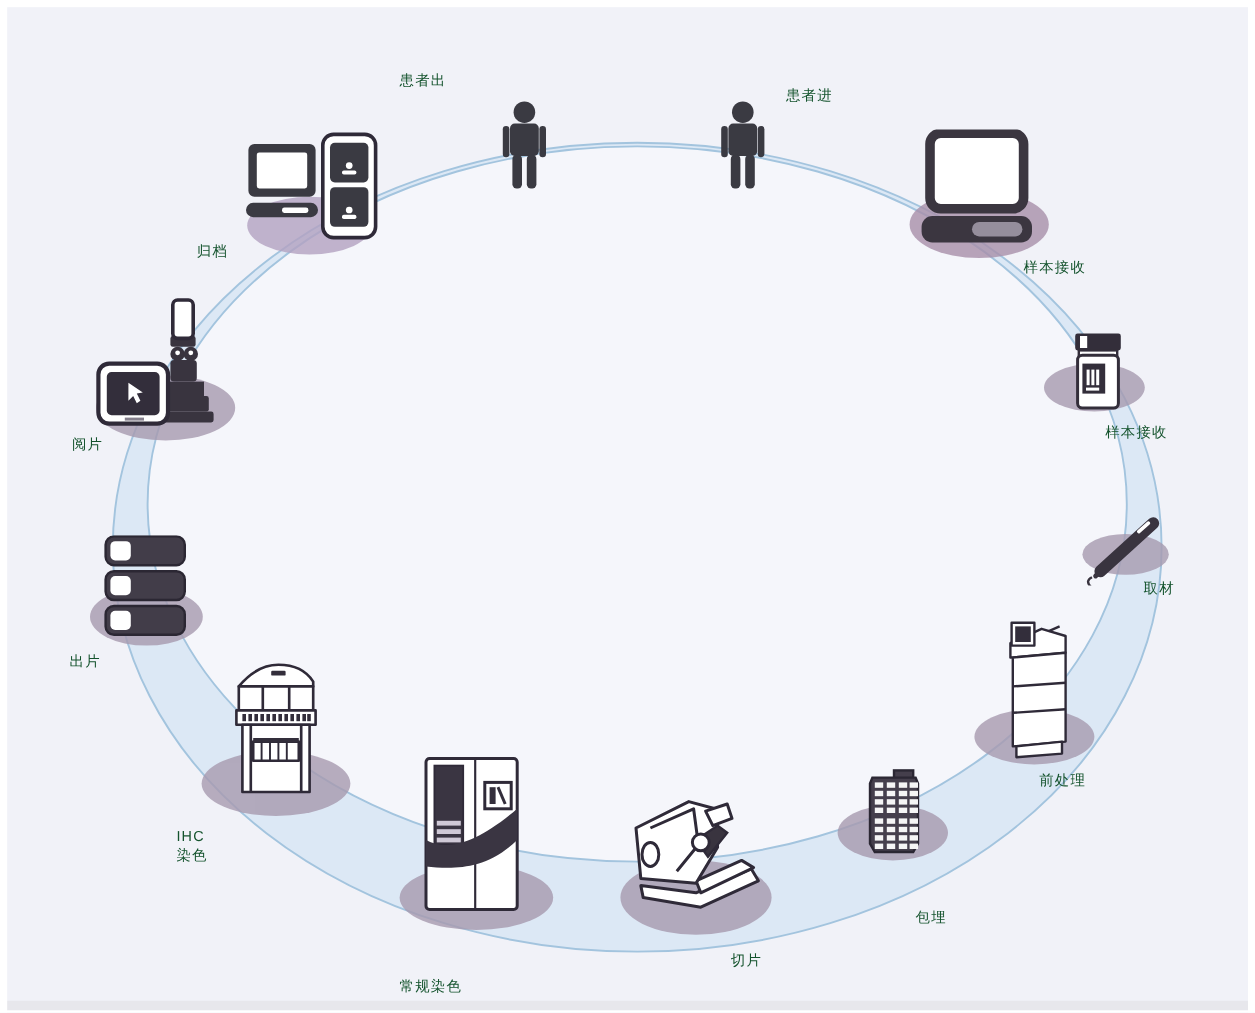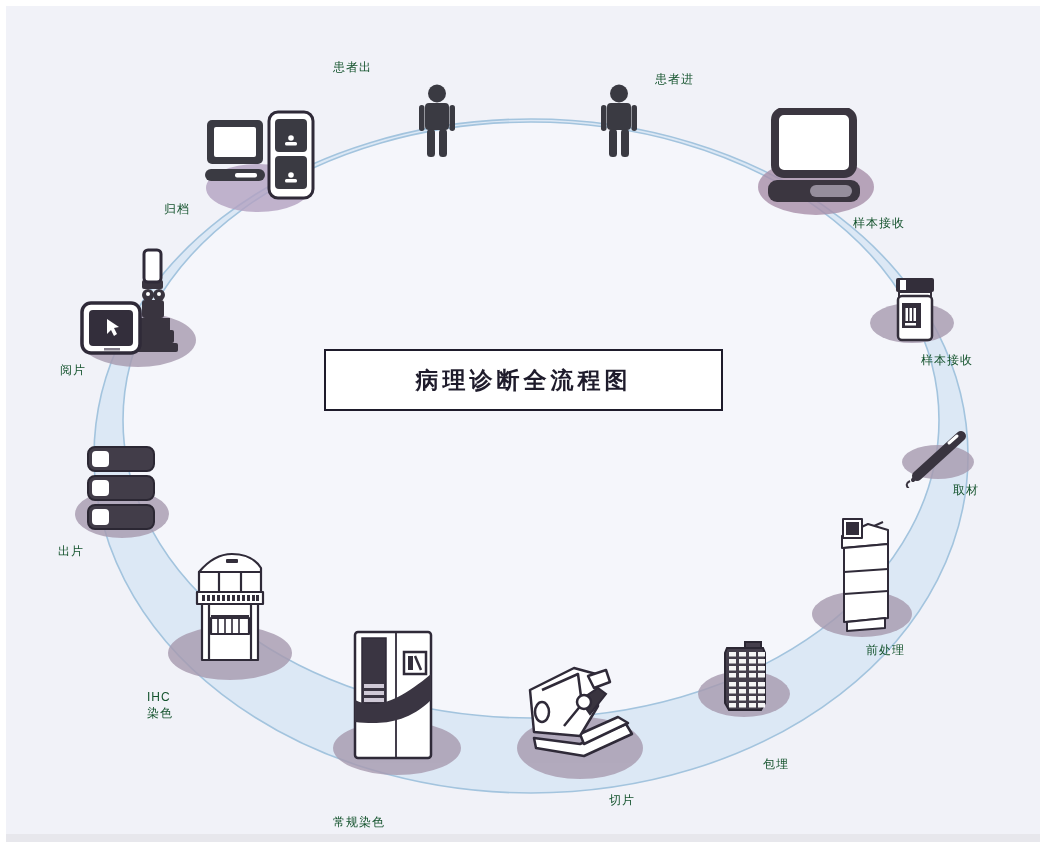--- a/index.html
+++ b/index.html
@@ -259,20 +259,19 @@
   <div class="lbl" style="left:609px;top:793px;">切片</div>
   <div class="lbl" style="left:333px;top:786px;margin-top:29px;">常规染色</div>
   <div class="lbl two-line" style="left:147px;top:690px;">
     <span>IHC</span>
     <span>染色</span>
   </div>
   <div class="lbl" style="left:58px;top:544px;">出片</div>
   <div class="lbl" style="left:60px;top:363px;">阅片</div>
   <div class="lbl" style="left:164px;top:202px;">归档</div>
 
-  <div class="title-box">病理诊断全流程图</div>
 
   <div class="bottom-strip"></div>
   <div class="frame top"></div>
   <div class="frame left"></div>
   <div class="frame right"></div>
   <div class="frame bottom"></div>
 </div>
 
 </body></html>

